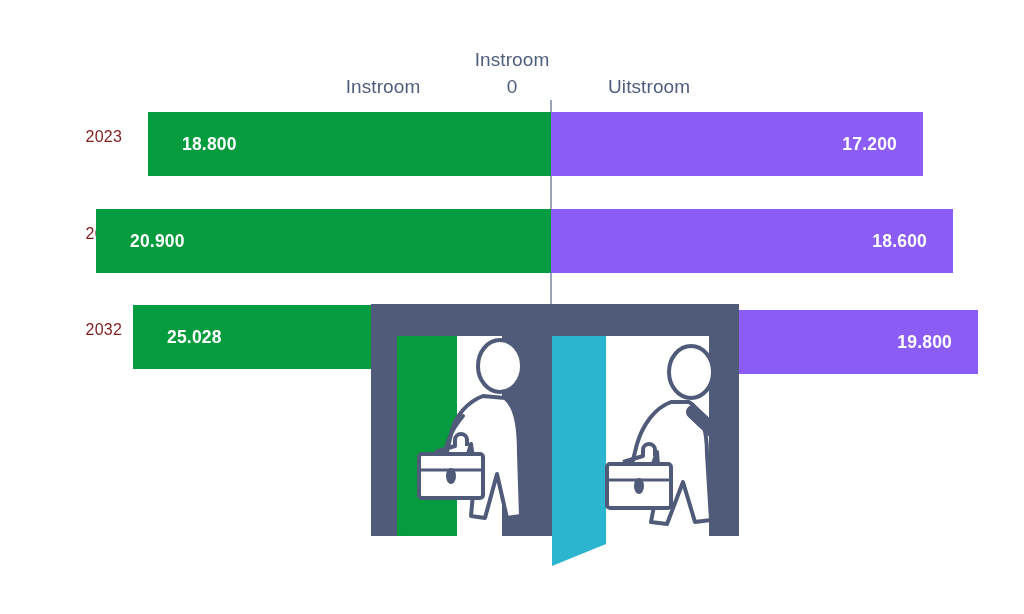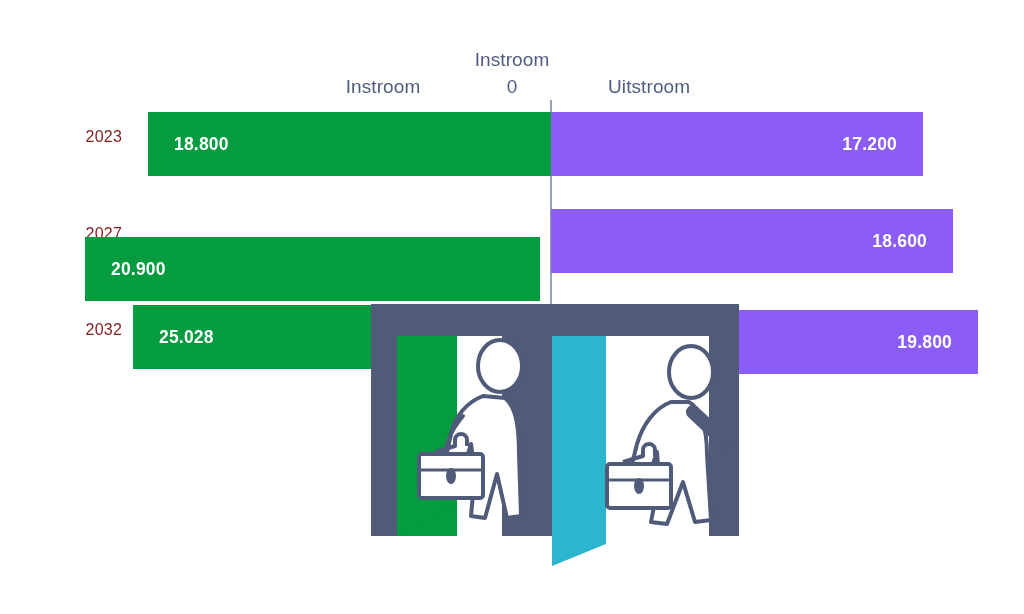--- a/index.html
+++ b/index.html
@@ -58,20 +58,21 @@
     letter-spacing: .2px;
   }
 
   
   .bar {
     position: absolute;
     height: 64px;
     box-sizing: border-box;
     display: flex;
     align-items: center;
+    padding-left: 8px;
   }
   .bar-left {
     background: #059b3f;
     justify-content: flex-start;
   }
   .bar-right {
     background: #8b5cf6;
     justify-content: flex-end;
   }
   .bar-value {
@@ -114,21 +115,21 @@
   <div class="bar bar-left" style="left:148px; width:403px; top:112px;">
     <span class="bar-value">18.800</span>
   </div>
 
   <div class="bar bar-right" style="left:551px; width:372px; top:112px;">
     <span class="bar-value">17.200</span>
   </div>
 
   <div class="year-label" style="top:225px;">2027</div>
 
-  <div class="bar bar-left" style="left:85px; width:455px; top:209px;margin-top:28px;">
+  <div class="bar bar-left" style="left:96px; width:455px; top:209px;">
     <span class="bar-value">20.900</span>
   </div>
 
   <div class="bar bar-right" style="left:551px; width:402px; top:209px;justify-content:flex-end;">
     <span class="bar-value">18.600</span>
   </div>
 
   <div class="year-label" style="top:321px;text-align:right;">2032</div>
 
   <div class="bar bar-left" style="left:133px; width:418px; top:305px;">

